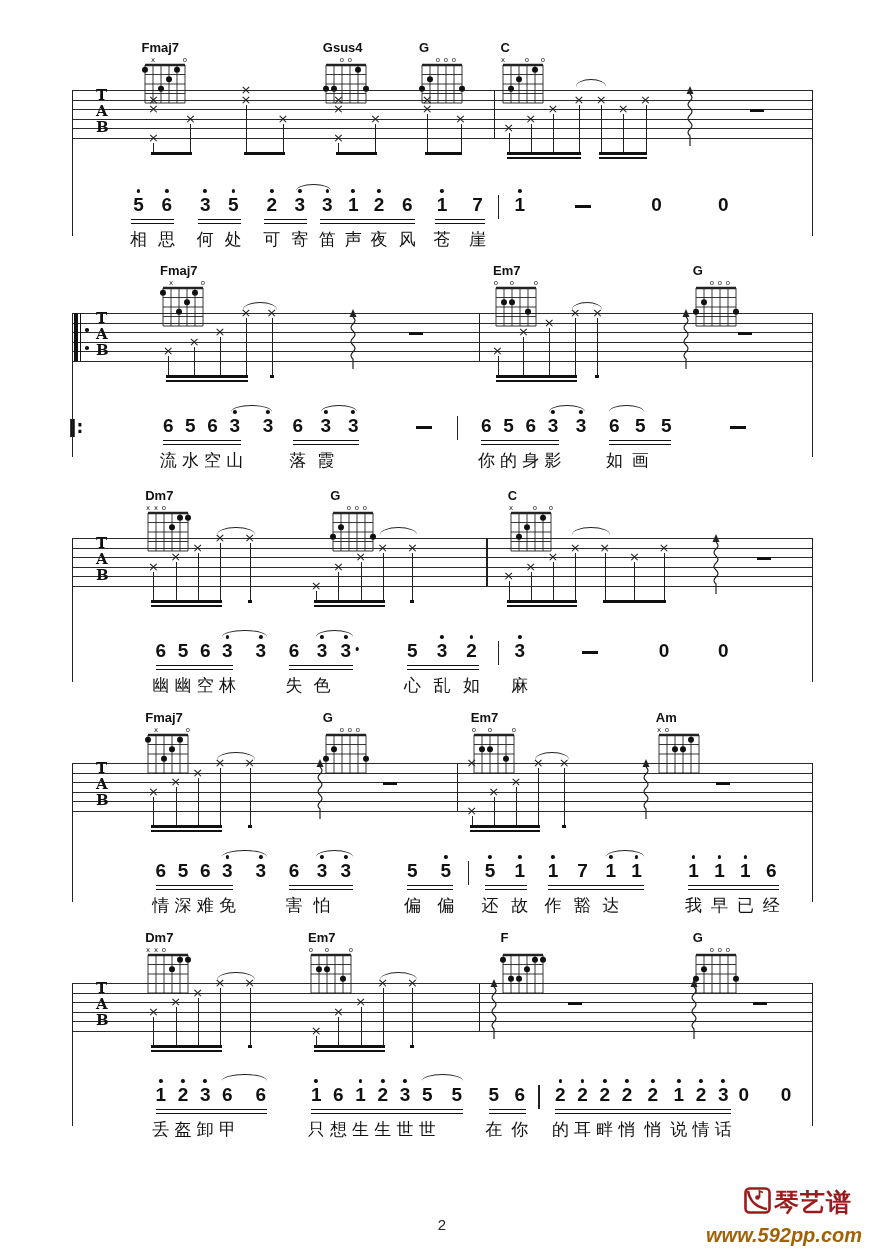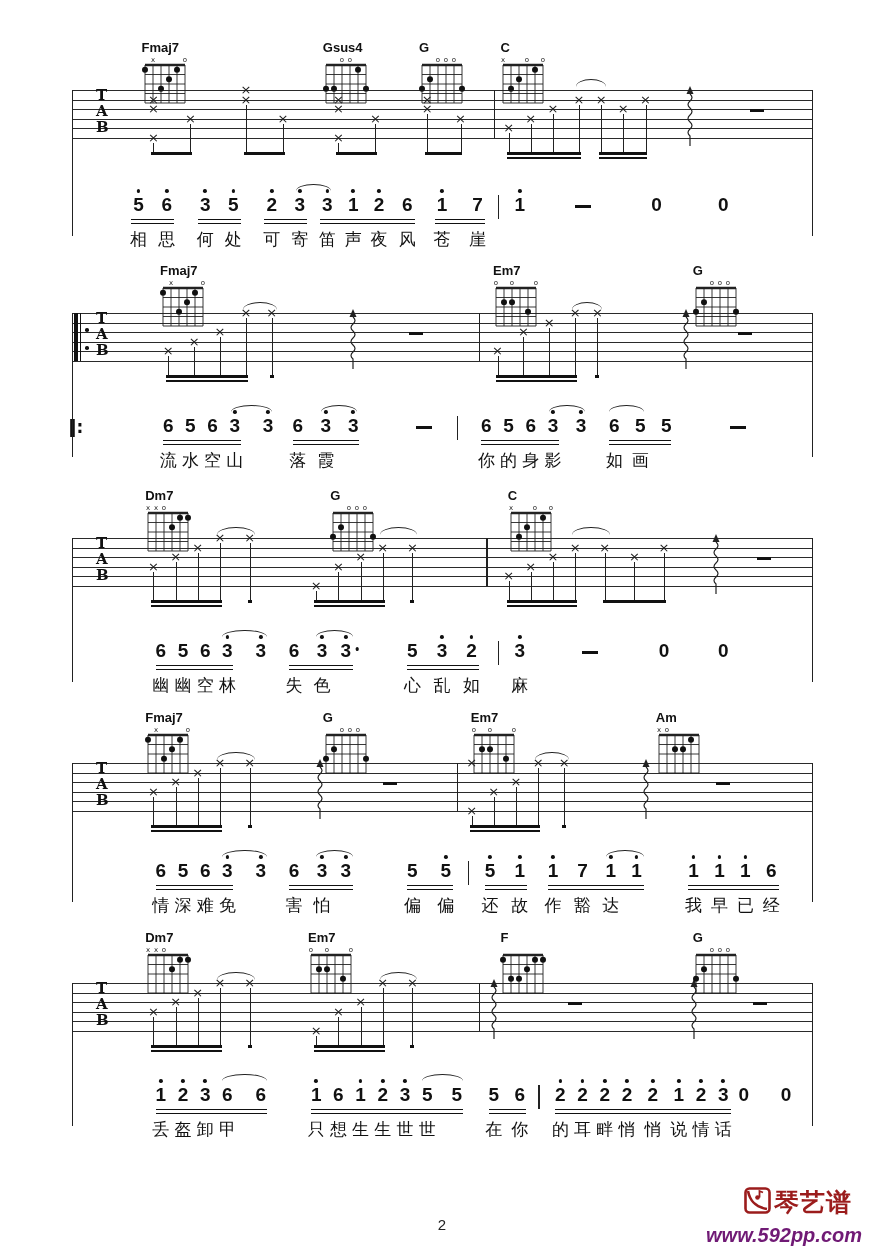--- a/index.html
+++ b/index.html
@@ -37,21 +37,21 @@
   .jbar{position:absolute;top:3px;width:1.4px;height:24px;background:#222;}
   .jdash{position:absolute;top:13px;width:16px;height:2.8px;background:#111;transform:translateX(-50%);}
   .jrep{position:absolute;transform:translateX(-50%);font:700 17px "DejaVu Sans",sans-serif;top:4px;color:#111;}
   .under{position:absolute;height:1.2px;background:#111;}
   .jarc{position:absolute;height:7px;border-top:1.4px solid #222;border-radius:50% 50% 0 0 / 100% 100% 0 0;}
   .lyr{position:absolute;transform:translateX(-50%);top:36px;font:400 17px "DejaVu Sans",sans-serif;color:#111;white-space:nowrap;}
   
   .pageno{position:absolute;left:430px;top:1216px;width:24px;text-align:center;font:400 15px "Liberation Sans",sans-serif;color:#222;z-index:2;}
   .logo{position:absolute;right:36px;top:1186px;display:flex;align-items:center;gap:3px;z-index:2;}
   .logotext{font:700 25px "DejaVu Sans",sans-serif;letter-spacing:1px;}
-  .url{position:absolute;right:26px;top:1224px;font:italic 700 20px "Liberation Sans",sans-serif;color:#701a75;z-index:2;}
+  .url{position:absolute;right:26px;top:1224px;font:italic 700 20px "Liberation Sans",sans-serif;color:#a16207;z-index:2;}
 </style>
 </head>
 <body>
 
 <div class="sheet">
   <div id="score">
       <div class="chord" style="left: 164.5px; top: 42px;">
         <div class="cname">Fmaj7</div>
         <div class="cdiag"><svg width="46" height="50" viewBox="0 0 46 50">
             <text x="11" y="7" font-size="7" text-anchor="middle" fill="#222" font-family="DejaVu Sans, sans-serif">x</text>

